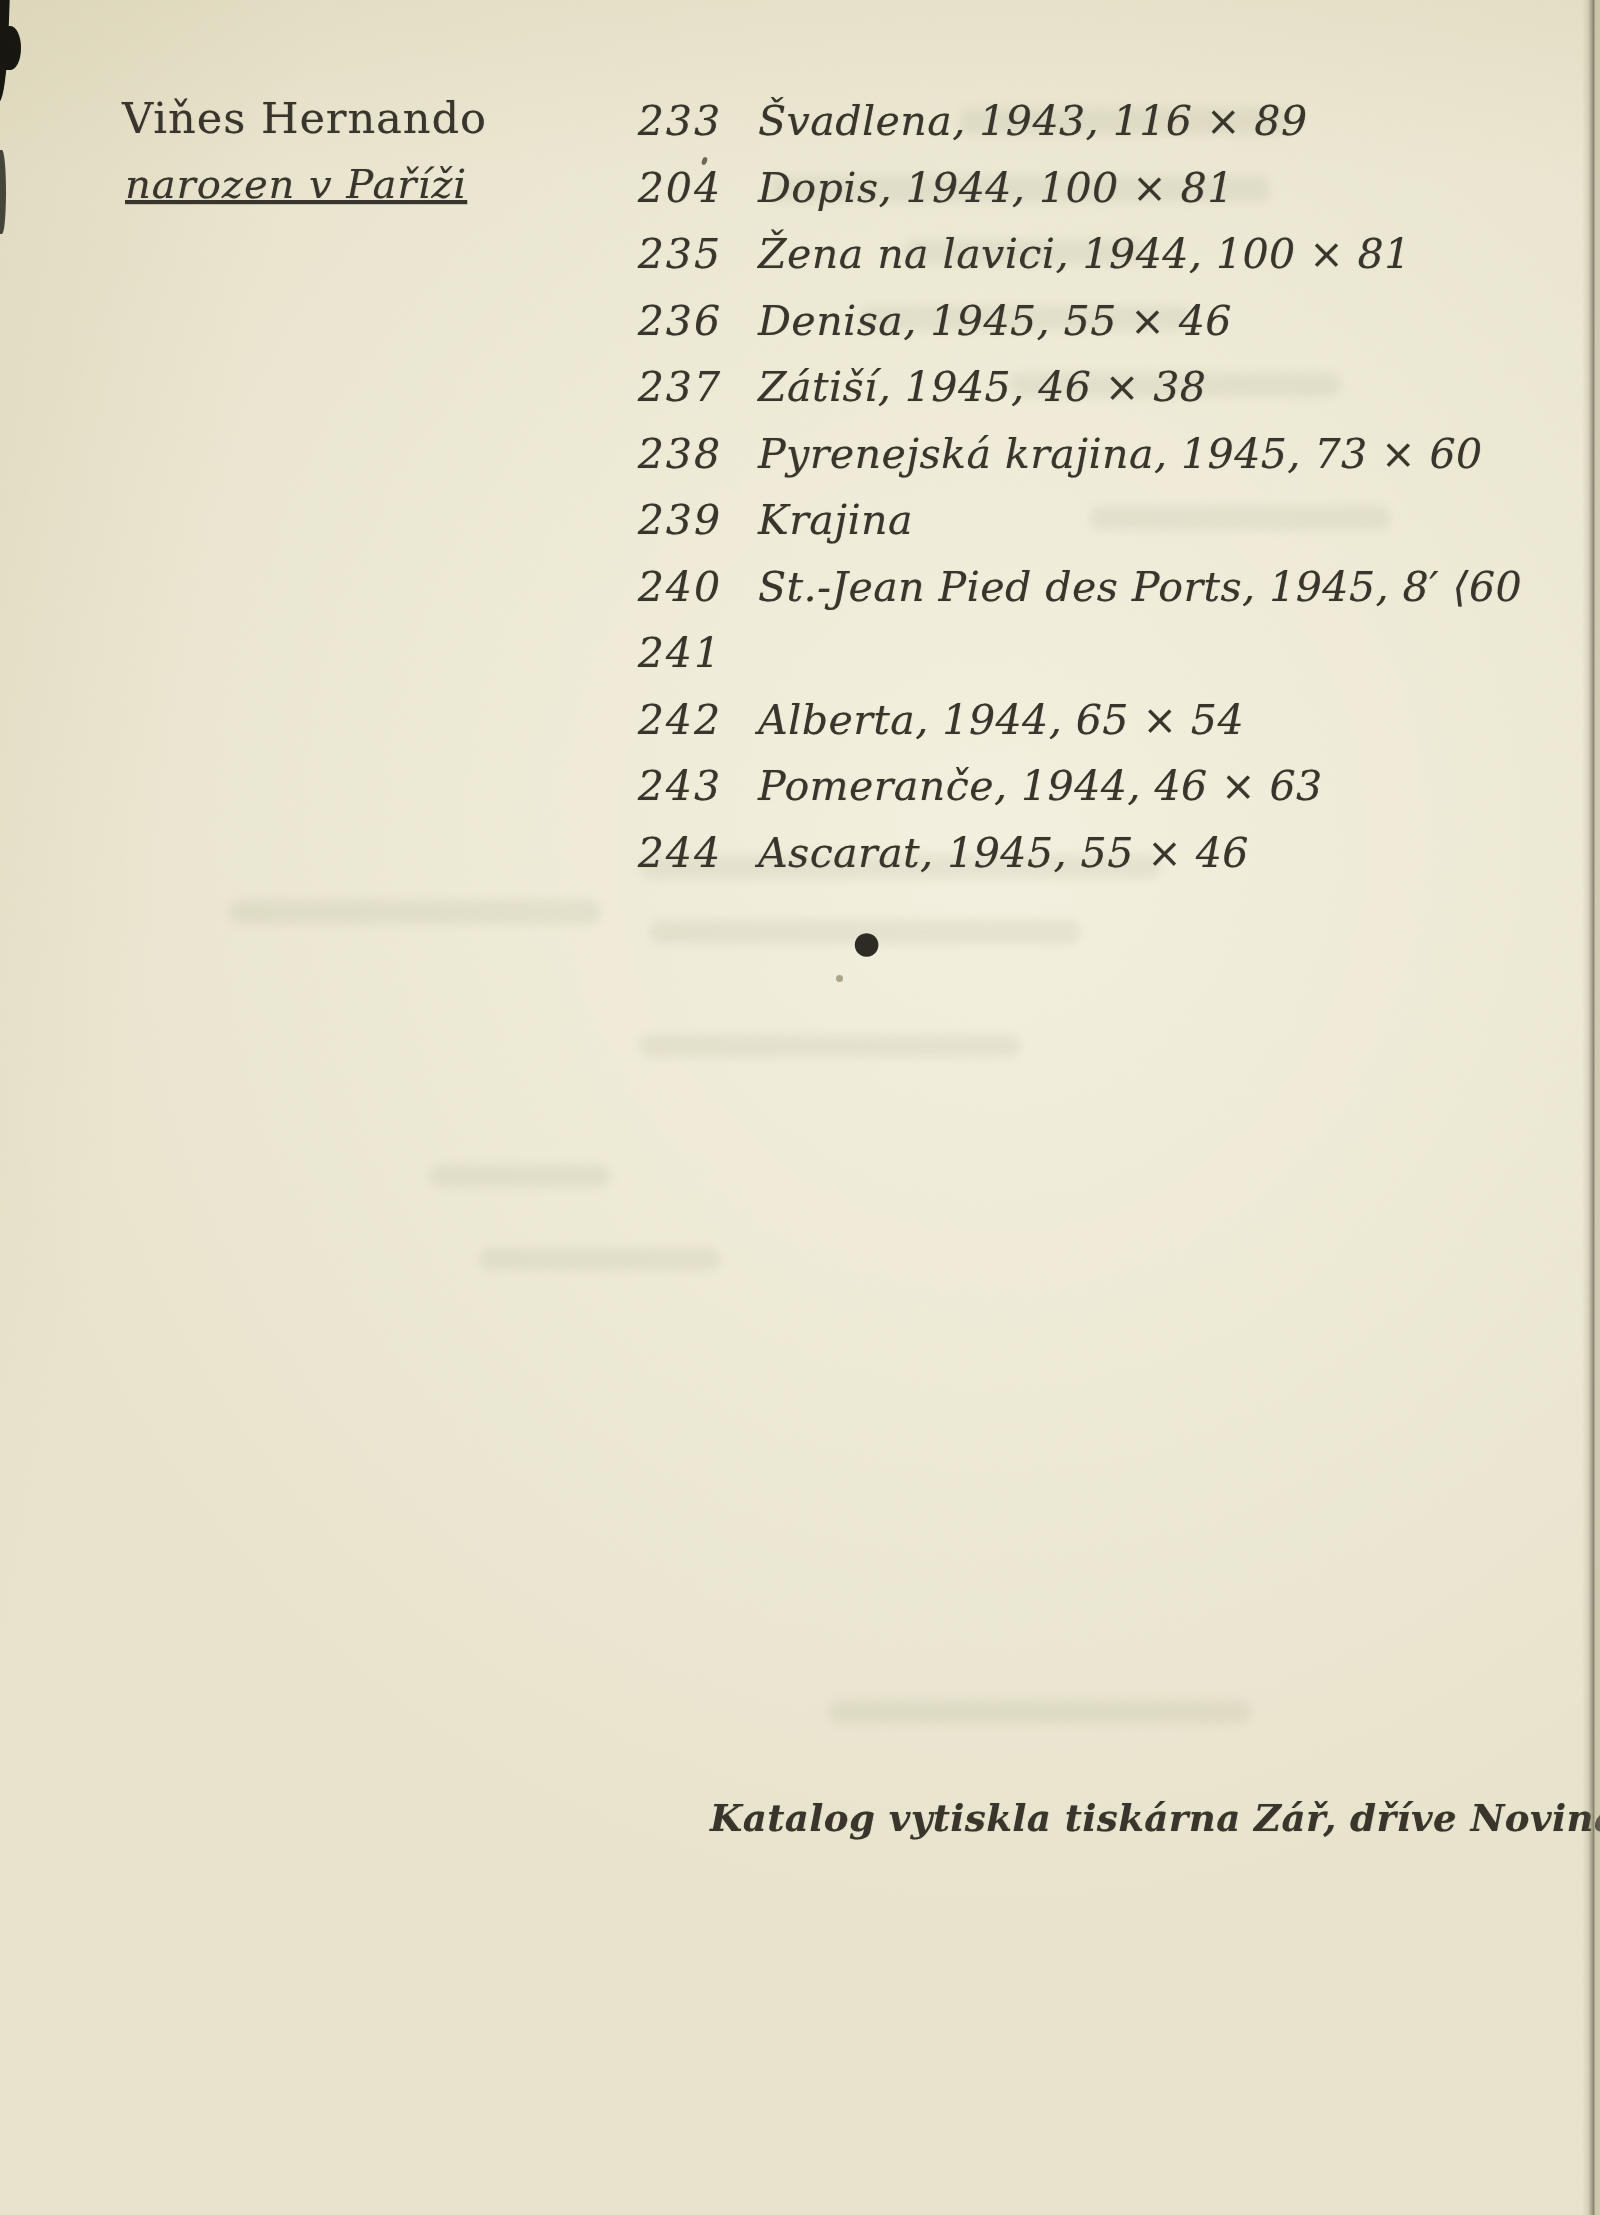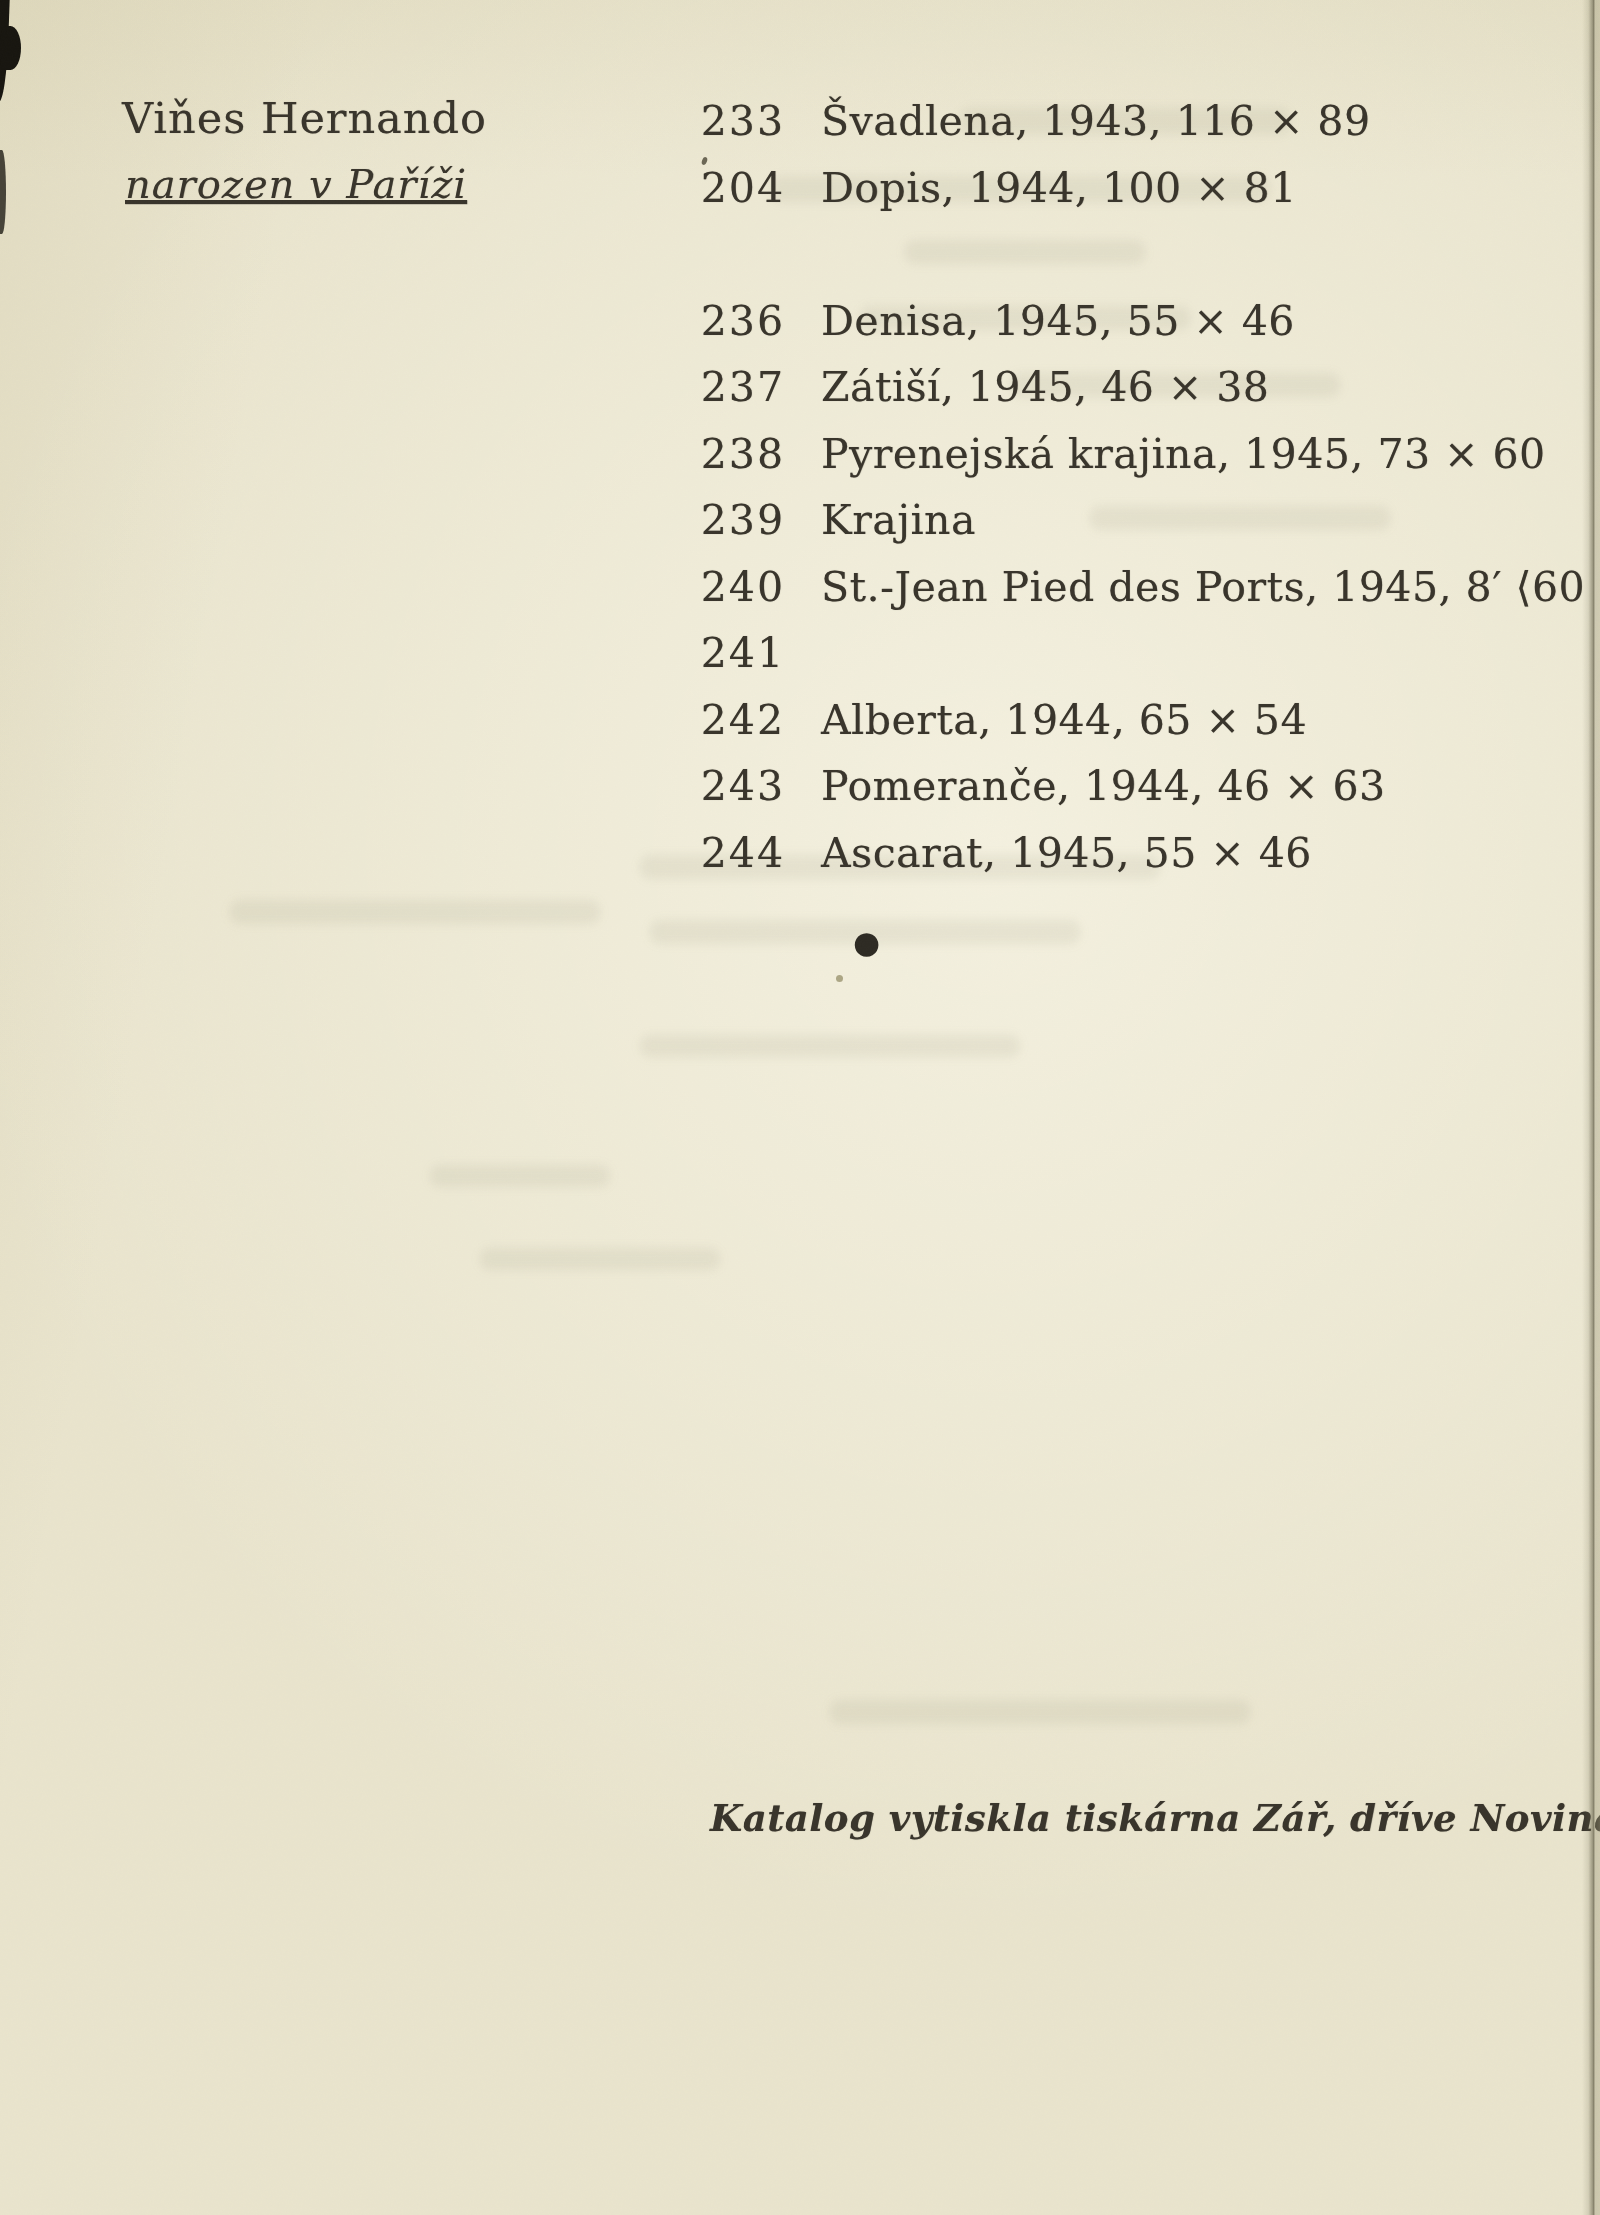--- a/index.html
+++ b/index.html
@@ -19,21 +19,21 @@
 
   .artist-name{
     position:absolute; left:122px; top:92px;
     font-size:43px; line-height:52px; letter-spacing:1px; white-space:nowrap;
   }
   .artist-note{
     position:absolute; left:125px; top:158px;
     font-size:40px; line-height:52px; font-style:italic; letter-spacing:1px; white-space:nowrap;text-decoration:underline;
   }
 
-  .entry-row{ position:absolute; left:699px; display:flex; align-items:flex-end; }
+  .entry-row{ position:absolute; left:636px; display:flex; align-items:flex-end;font-style:italic; }
   .entry-num{
     display:inline-block; width:86px; text-align:right;
     font-size:41px; line-height:50px; letter-spacing:2px;
   }
   .entry-text{
     margin-left:36px; font-size:41px; line-height:50px;
     letter-spacing:0.5px; white-space:nowrap;
   }
 
   .separator-bullet{
@@ -111,20 +111,24 @@
   <div class="artist-note ink">narozen v Paříži</div>
 
   <div class="entry-row" style="top:96px">
     <span class="entry-num ink">233</span>
     <span class="entry-text ink">Švadlena, 1943, 116 × 89</span>
   </div>
   <div class="entry-row" style="top:163px">
     <span class="entry-num ink">204</span>
     <span class="entry-text ink">Dopis, 1944, 100 × 81</span>
   </div>
+  <div class="entry-row" style="top:229px">
+    <span class="entry-num ink">235</span>
+    <span class="entry-text ink">Žena na lavici, 1944, 100 × 81</span>
+  </div>
   <div class="entry-row" style="top:296px">
     <span class="entry-num ink">236</span>
     <span class="entry-text ink">Denisa, 1945, 55 × 46</span>
   </div>
   <div class="entry-row" style="top:362px">
     <span class="entry-num ink">237</span>
     <span class="entry-text ink">Zátiší, 1945, 46 × 38</span>
   </div>
   <div class="entry-row" style="top:429px">
     <span class="entry-num ink">238</span>

